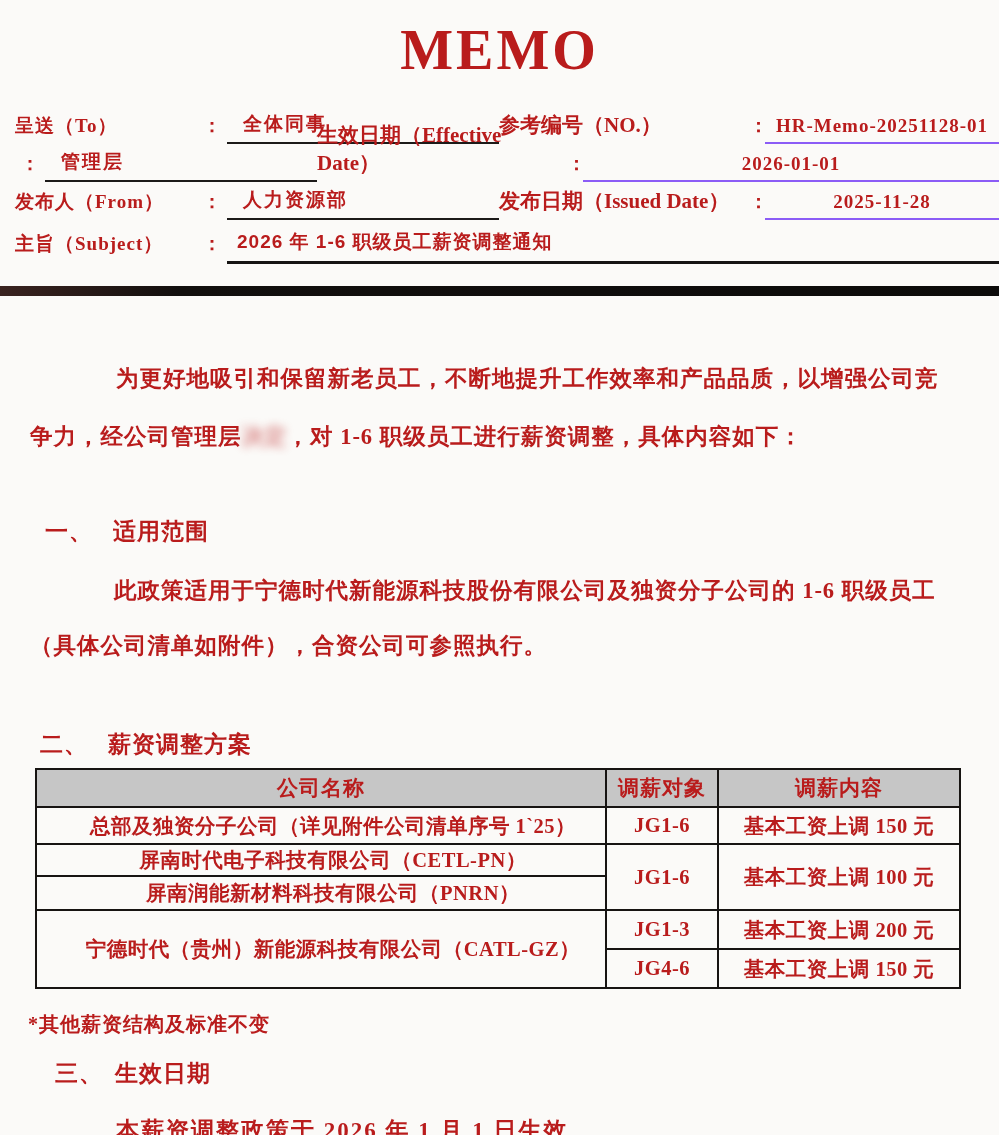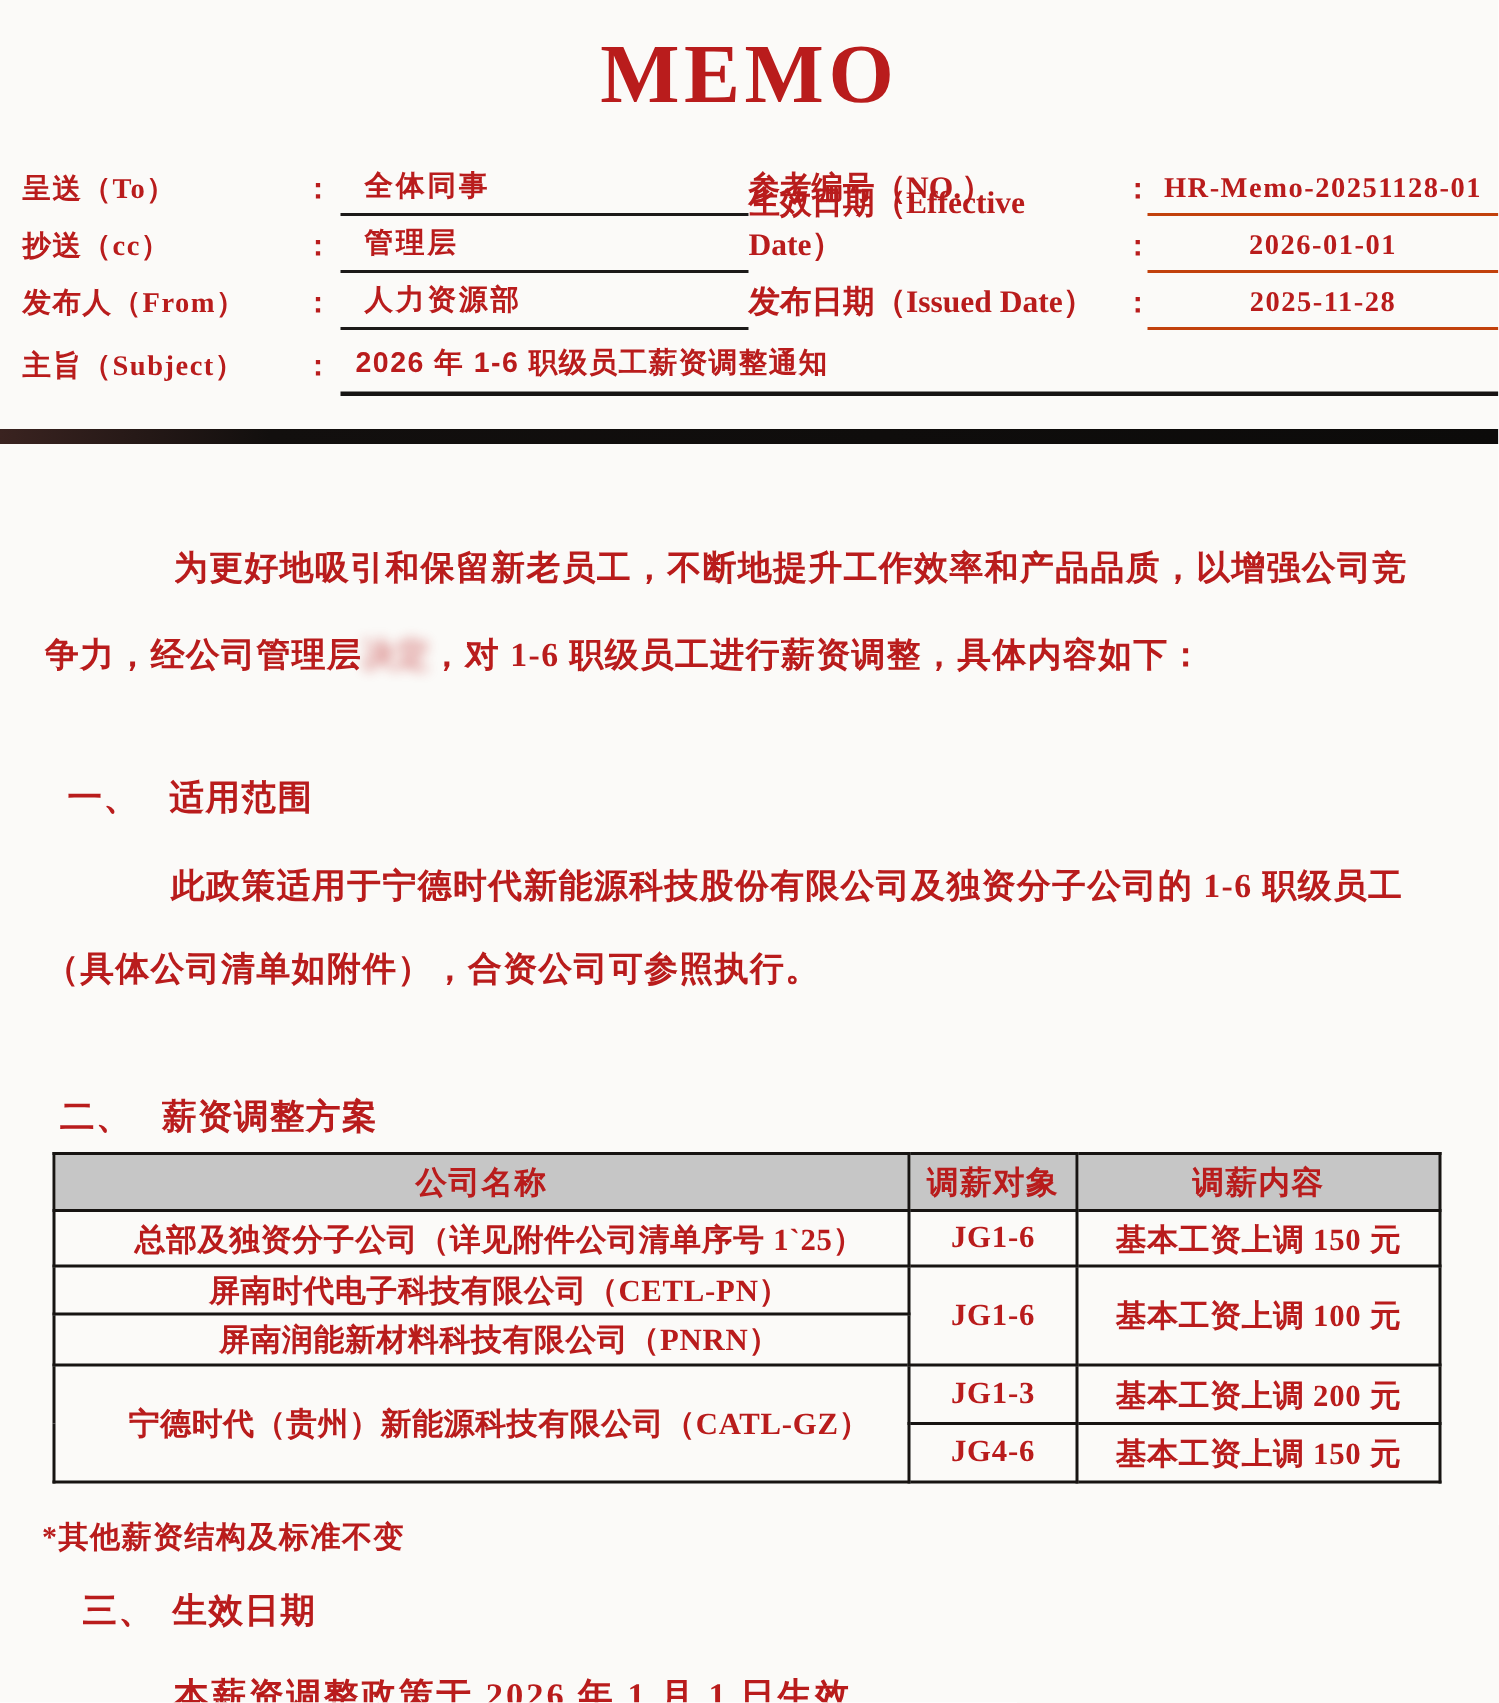--- a/index.html
+++ b/index.html
@@ -27,21 +27,21 @@
   .h-label-l { width: 182px; font-size: 19px; font-weight: 700; padding-bottom: 5px; letter-spacing: 1px; }
   .h-colon   { width: 30px; text-align: center; font-size: 19px; font-weight: 700; padding-bottom: 5px; }
   .h-value-l {
     width: 272px; font-size: 19px; font-weight: 700; letter-spacing: 2px;
     border-bottom: 2px solid #1c1a19; padding: 0 0 5px 16px;
   }
   .h-label-r { width: 250px; font-size: 21px; font-weight: 700; padding-bottom: 5px; }
   .h-colon-r { width: 16px; text-align: center; font-size: 19px; font-weight: 700; padding-bottom: 5px; }
   .h-value-r {
     flex: 1; text-align: center; font-size: 19px; font-weight: 700; letter-spacing: 1px;
-    border-bottom: 2px solid #c2410c; padding: 0 2px 5px 2px;
+    border-bottom: 2px solid #8b5cf6; padding: 0 2px 5px 2px;
   }
   .hdr-subject { display: flex; align-items: center; height: 48px; margin-top: 2px; }
   .subj-value {
     flex: 1; font-size: 19px; font-weight: 700; letter-spacing: 1px;
     font-family: "Liberation Sans", "DejaVu Sans", sans-serif;
     border-bottom: 3px solid #161413; padding: 0 0 6px 10px;
   }
   .divider-bar {
     margin-top: 16px; height: 10px; width: 100%;
     background: linear-gradient(90deg, #3a2320 0%, #120f0e 18%, #0c0b0a 100%);
@@ -109,21 +109,20 @@
     <div class="hdr-row">
       <div class="h-label-l">呈送（To）</div>
       <div class="h-colon">：</div>
       <div class="h-value-l">全体同事</div>
       <div class="h-label-r">参考编号（NO.）</div>
       <div class="h-colon-r">：</div>
       <div class="h-value-r">HR-Memo-20251128-01</div>
     </div>
 
     <div class="hdr-row">
-      <div class="h-label-l">抄送（cc）</div>
       <div class="h-colon">：</div>
       <div class="h-value-l">管理层</div>
       <div class="h-label-r">生效日期（Effective Date）</div>
       <div class="h-colon-r">：</div>
       <div class="h-value-r">2026-01-01</div>
     </div>
 
     <div class="hdr-row">
       <div class="h-label-l">发布人（From）</div>
       <div class="h-colon">：</div>

